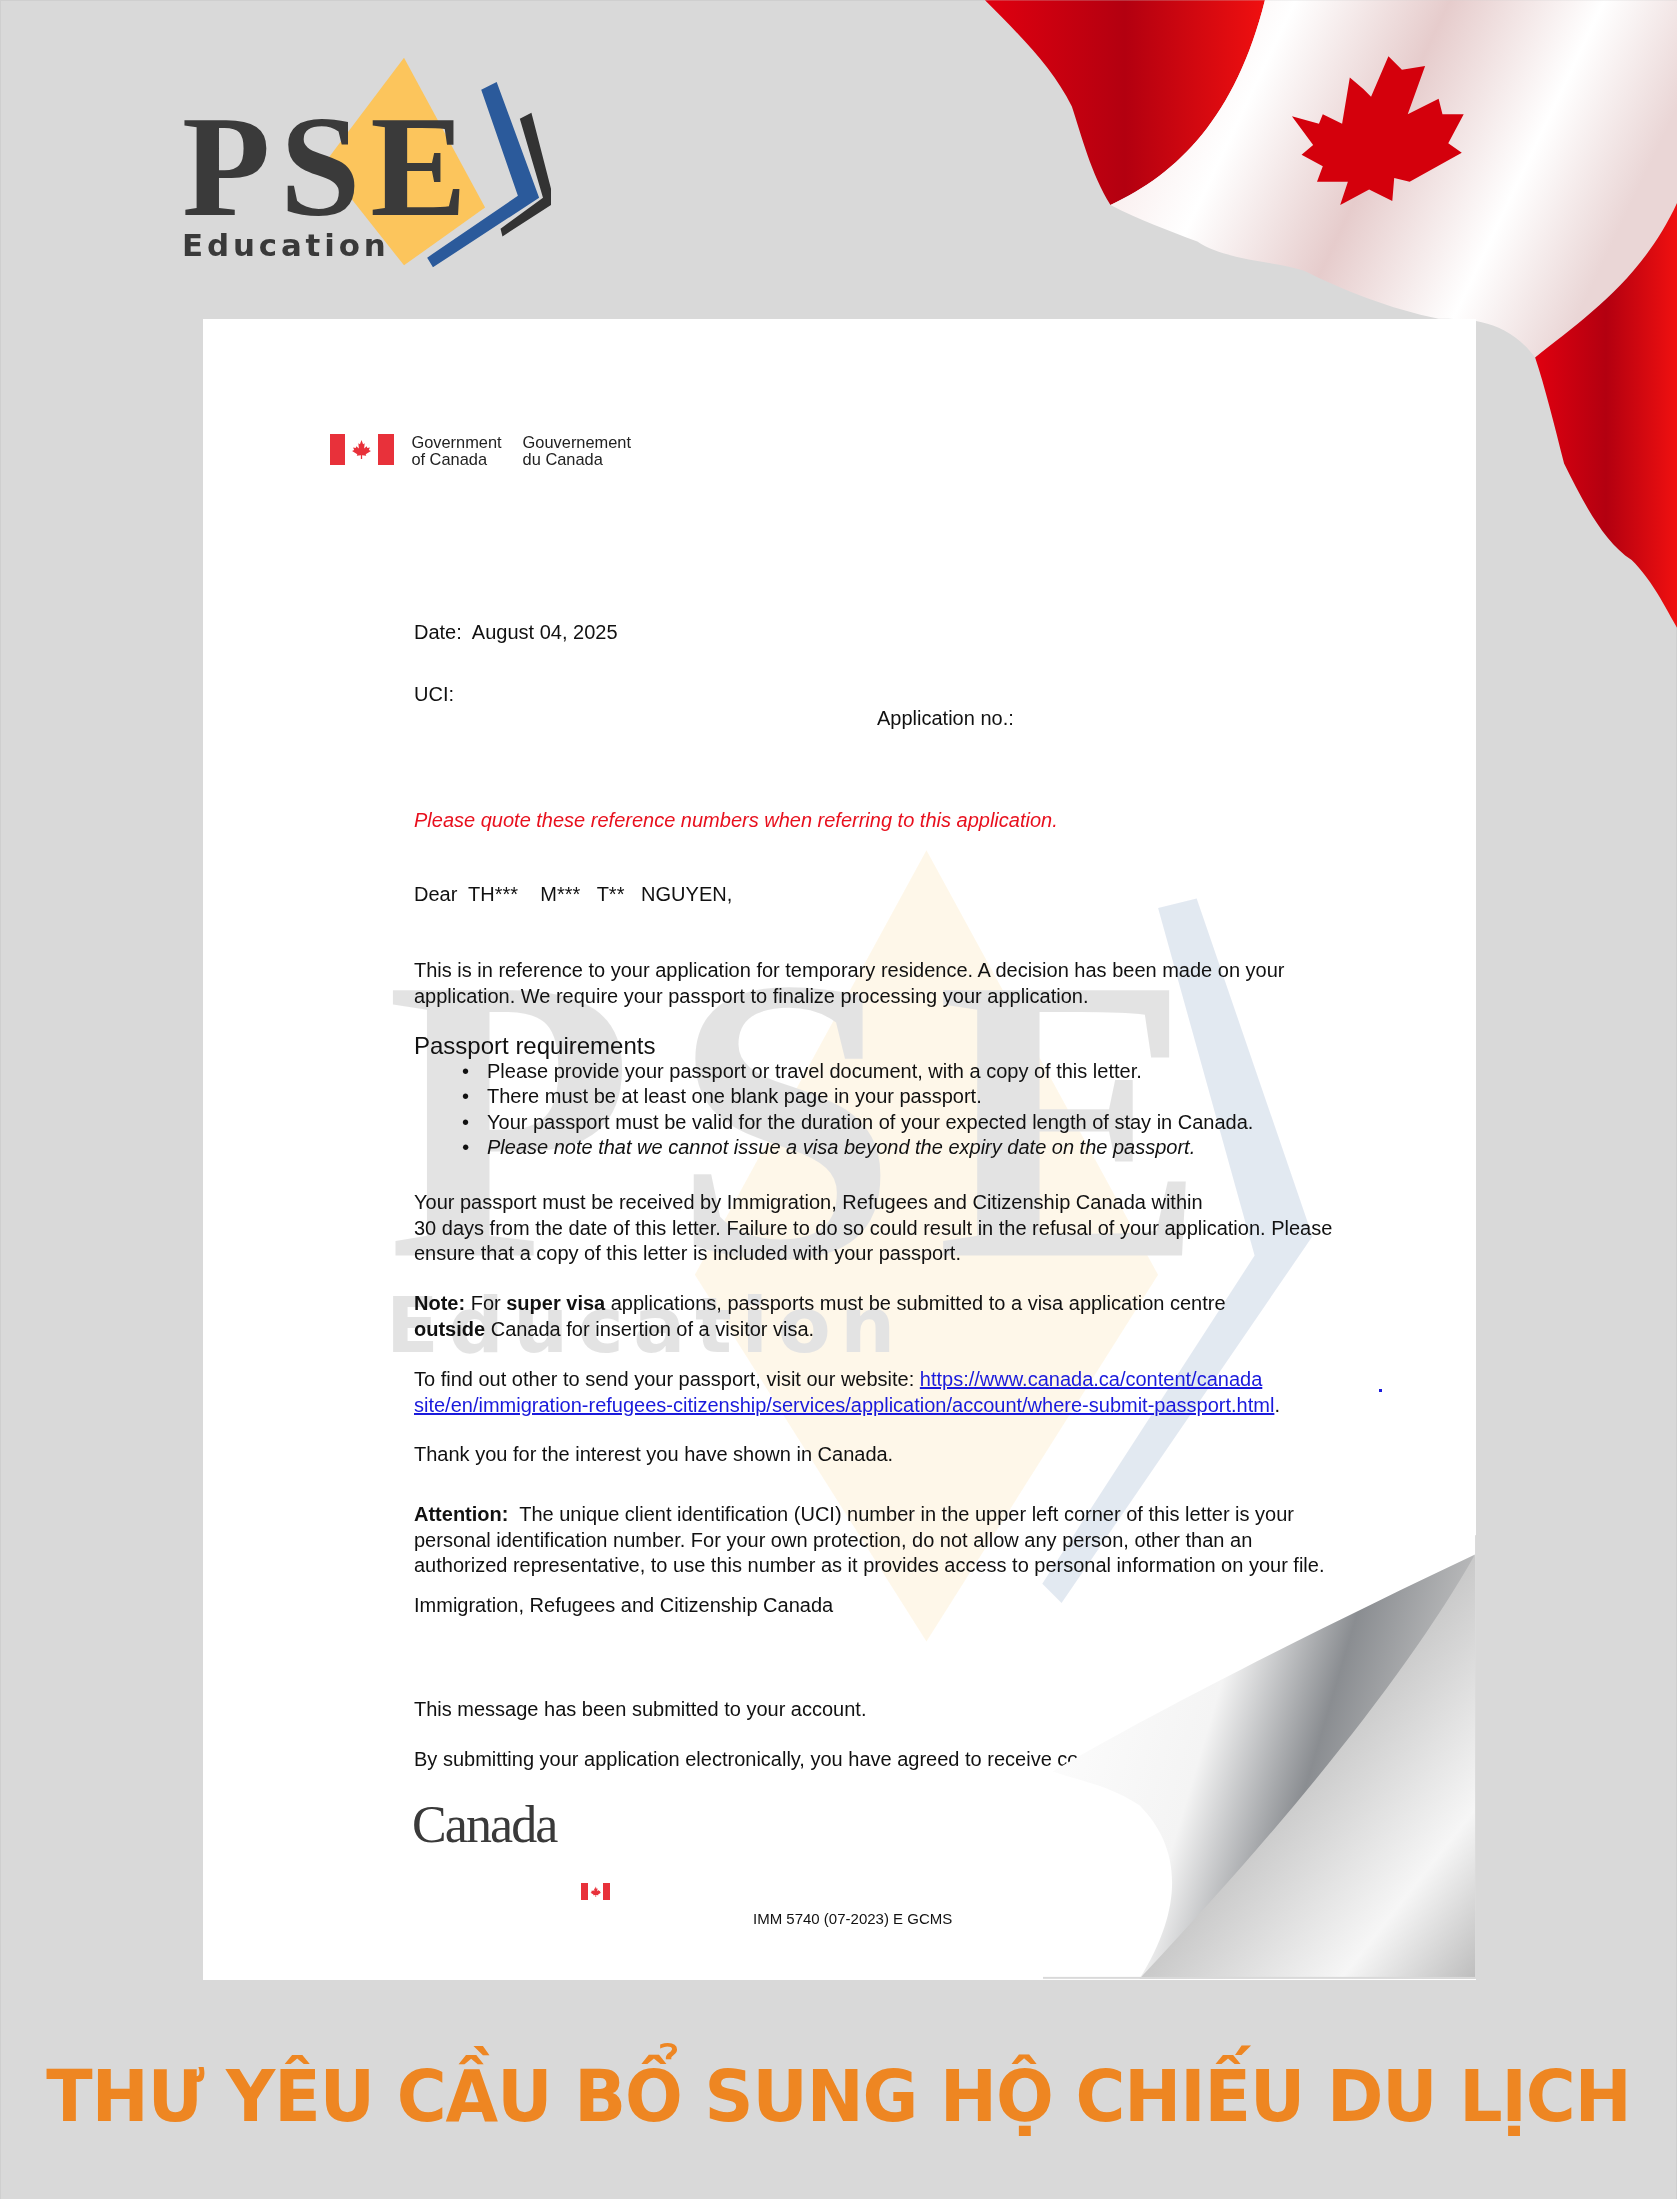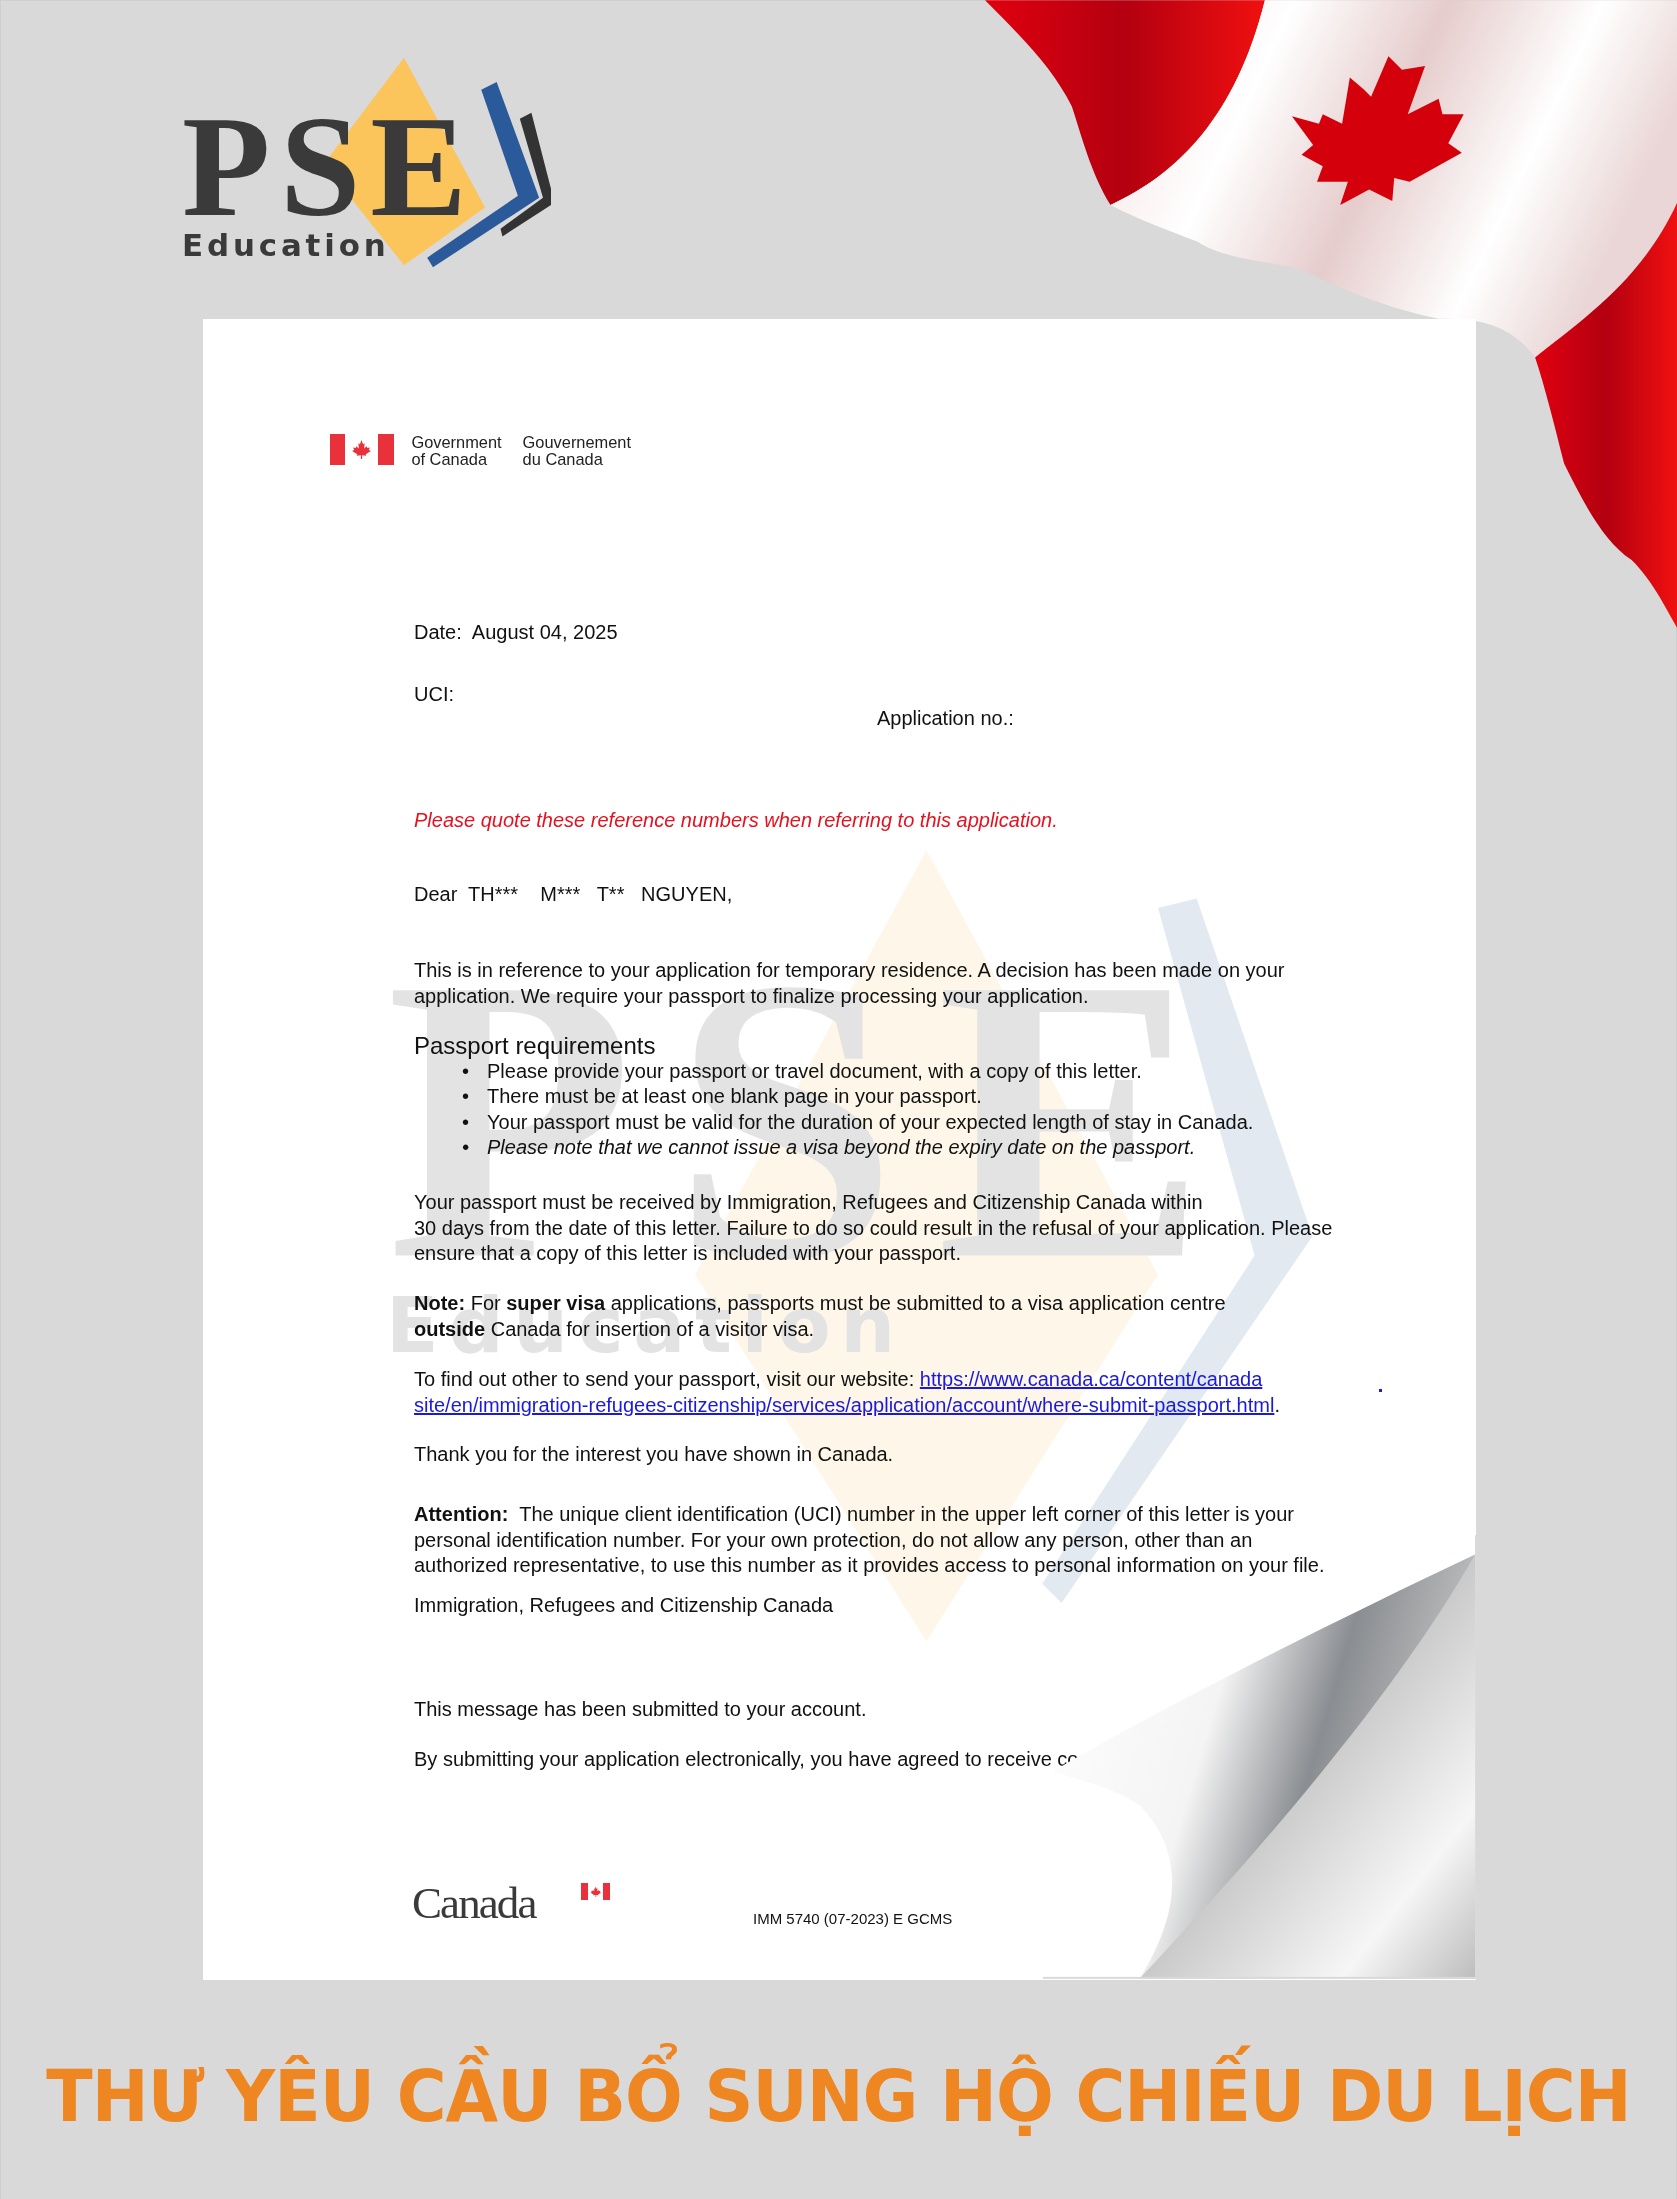--- a/index.html
+++ b/index.html
@@ -50,21 +50,21 @@
   .row-note { top: 972px; }
   .row-web { top: 1048px; }
   .row-web a { color: #1a1adc; text-decoration: underline; }
   .row-thanks { top: 1123px; }
   .row-attn { top: 1173px; margin-top: 10px; }
   .row-irc { top: 1274px; }
   .row-msg { top: 1378px; }
   .row-consent { top: 1428px; }
   .stray-dot { position: absolute; left: 1176px; top: 1070px; width: 2.9px; height: 2.9px; background: #1a1adc; }
 
-  .canada-wordmark { position: absolute; left: 209px; top: 1558px; font-family: "Liberation Serif", serif; font-size: 45px; color: #3a3a3a; letter-spacing: -1.9px; }
+  .canada-wordmark { position: absolute; left: 209px; top: 1476px; font-family: "Liberation Serif", serif; font-size: 52px; color: #3a3a3a; letter-spacing: -1.9px; }
   .wordmark-flag { position: absolute; left: 378px; top: 1564px; width: 29px; height: 17.4px; display: flex; }
   .wordmark-flag .b { width: 6.8px; height: 17.4px; background: #e8313a; }
   .wordmark-flag .m { width: 15.4px; height: 17.4px; display: flex; align-items: center; justify-content: center; }
   .form-id { position: absolute; left: 550px; top: 1591px; font-size: 15px; color: #111; }
 
   
   .curl { position: absolute; left: 1043px; top: 1535px; width: 434px; height: 444px; }
   .curl svg { width: 100%; height: 100%; }
 
   

